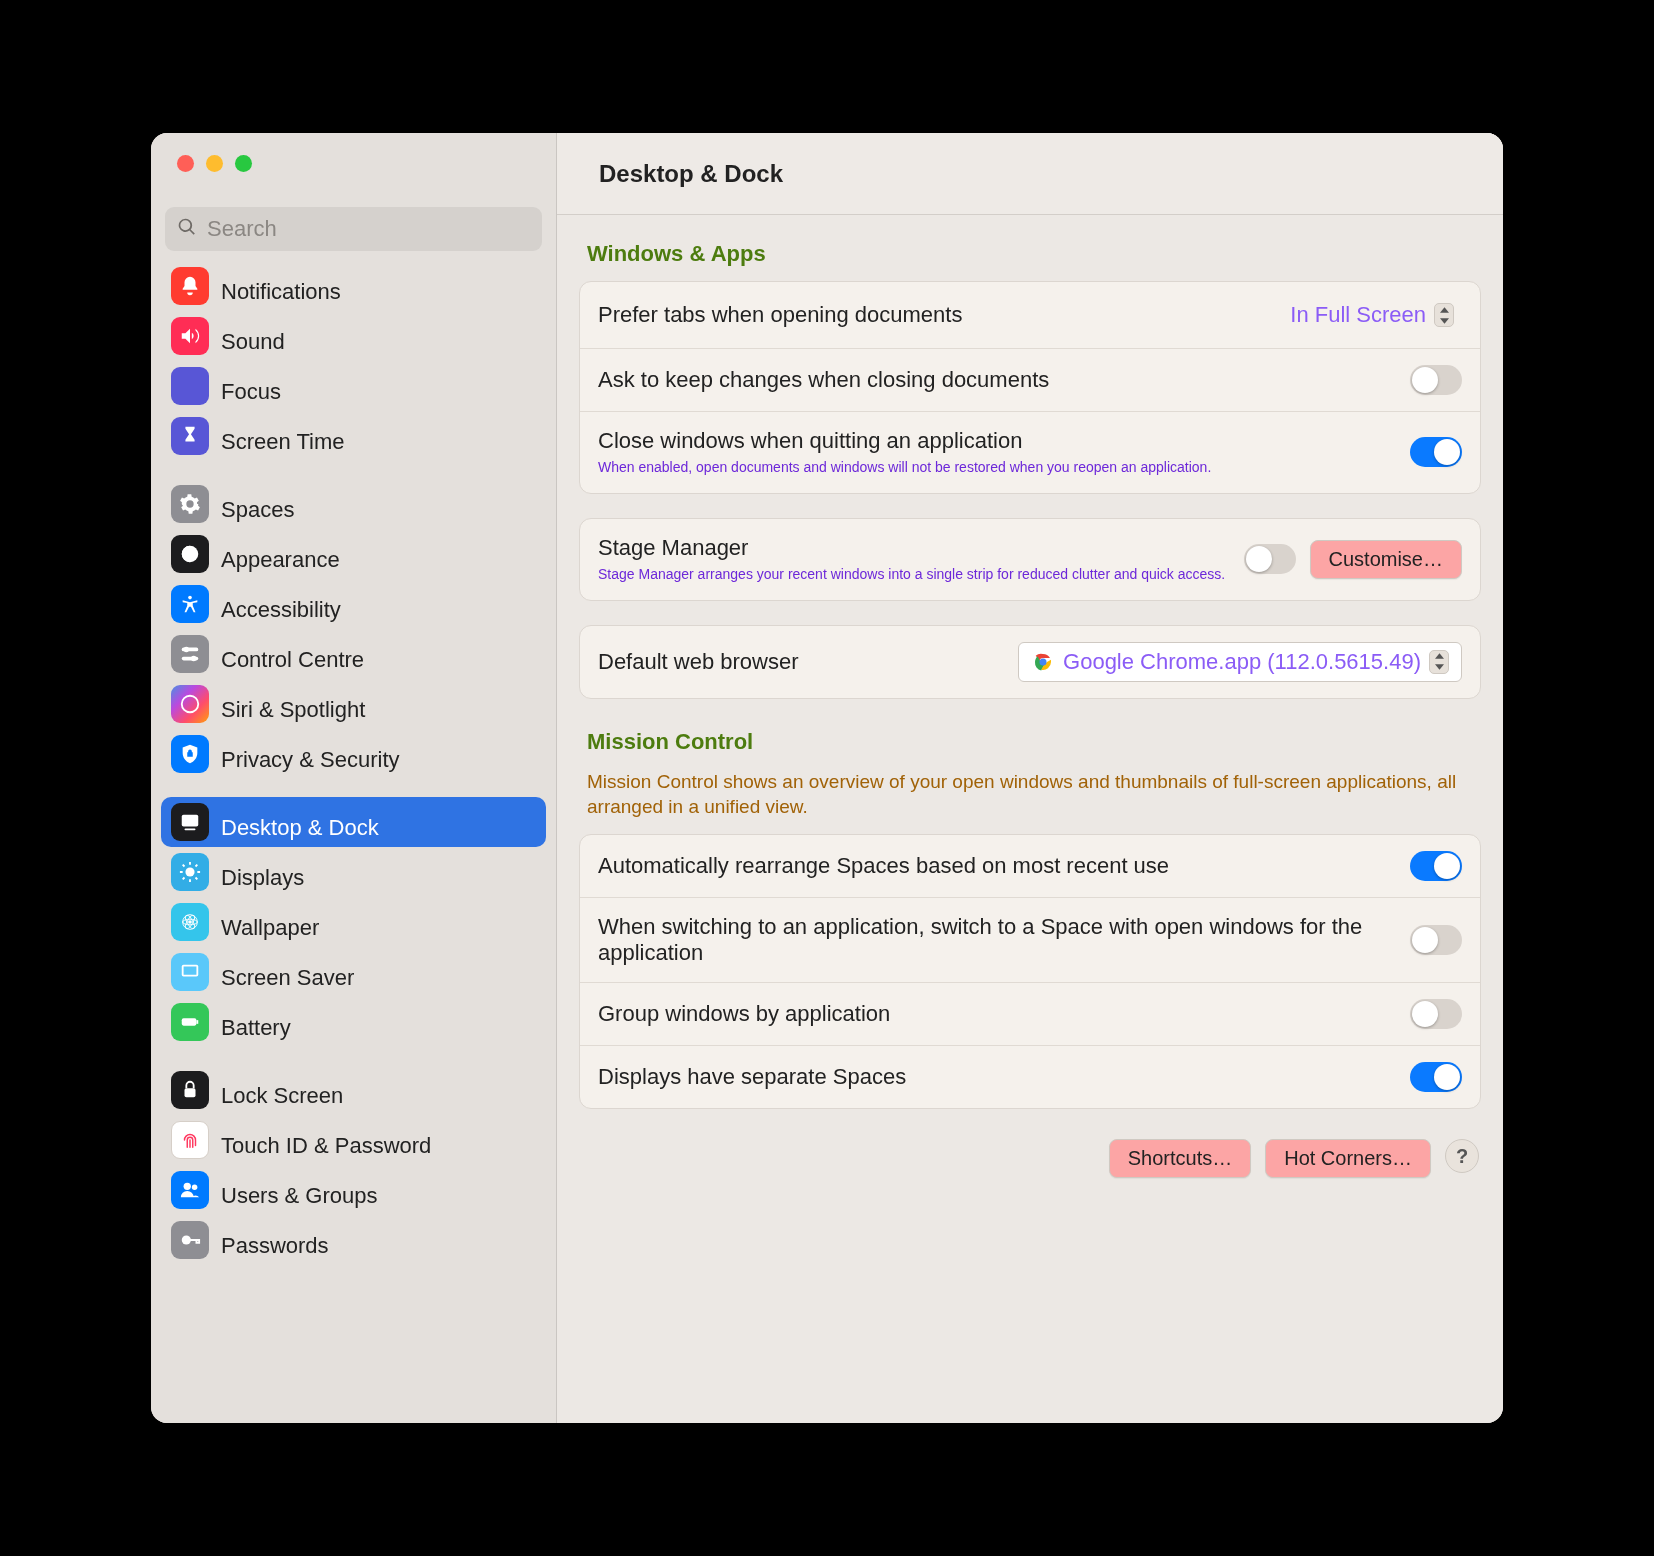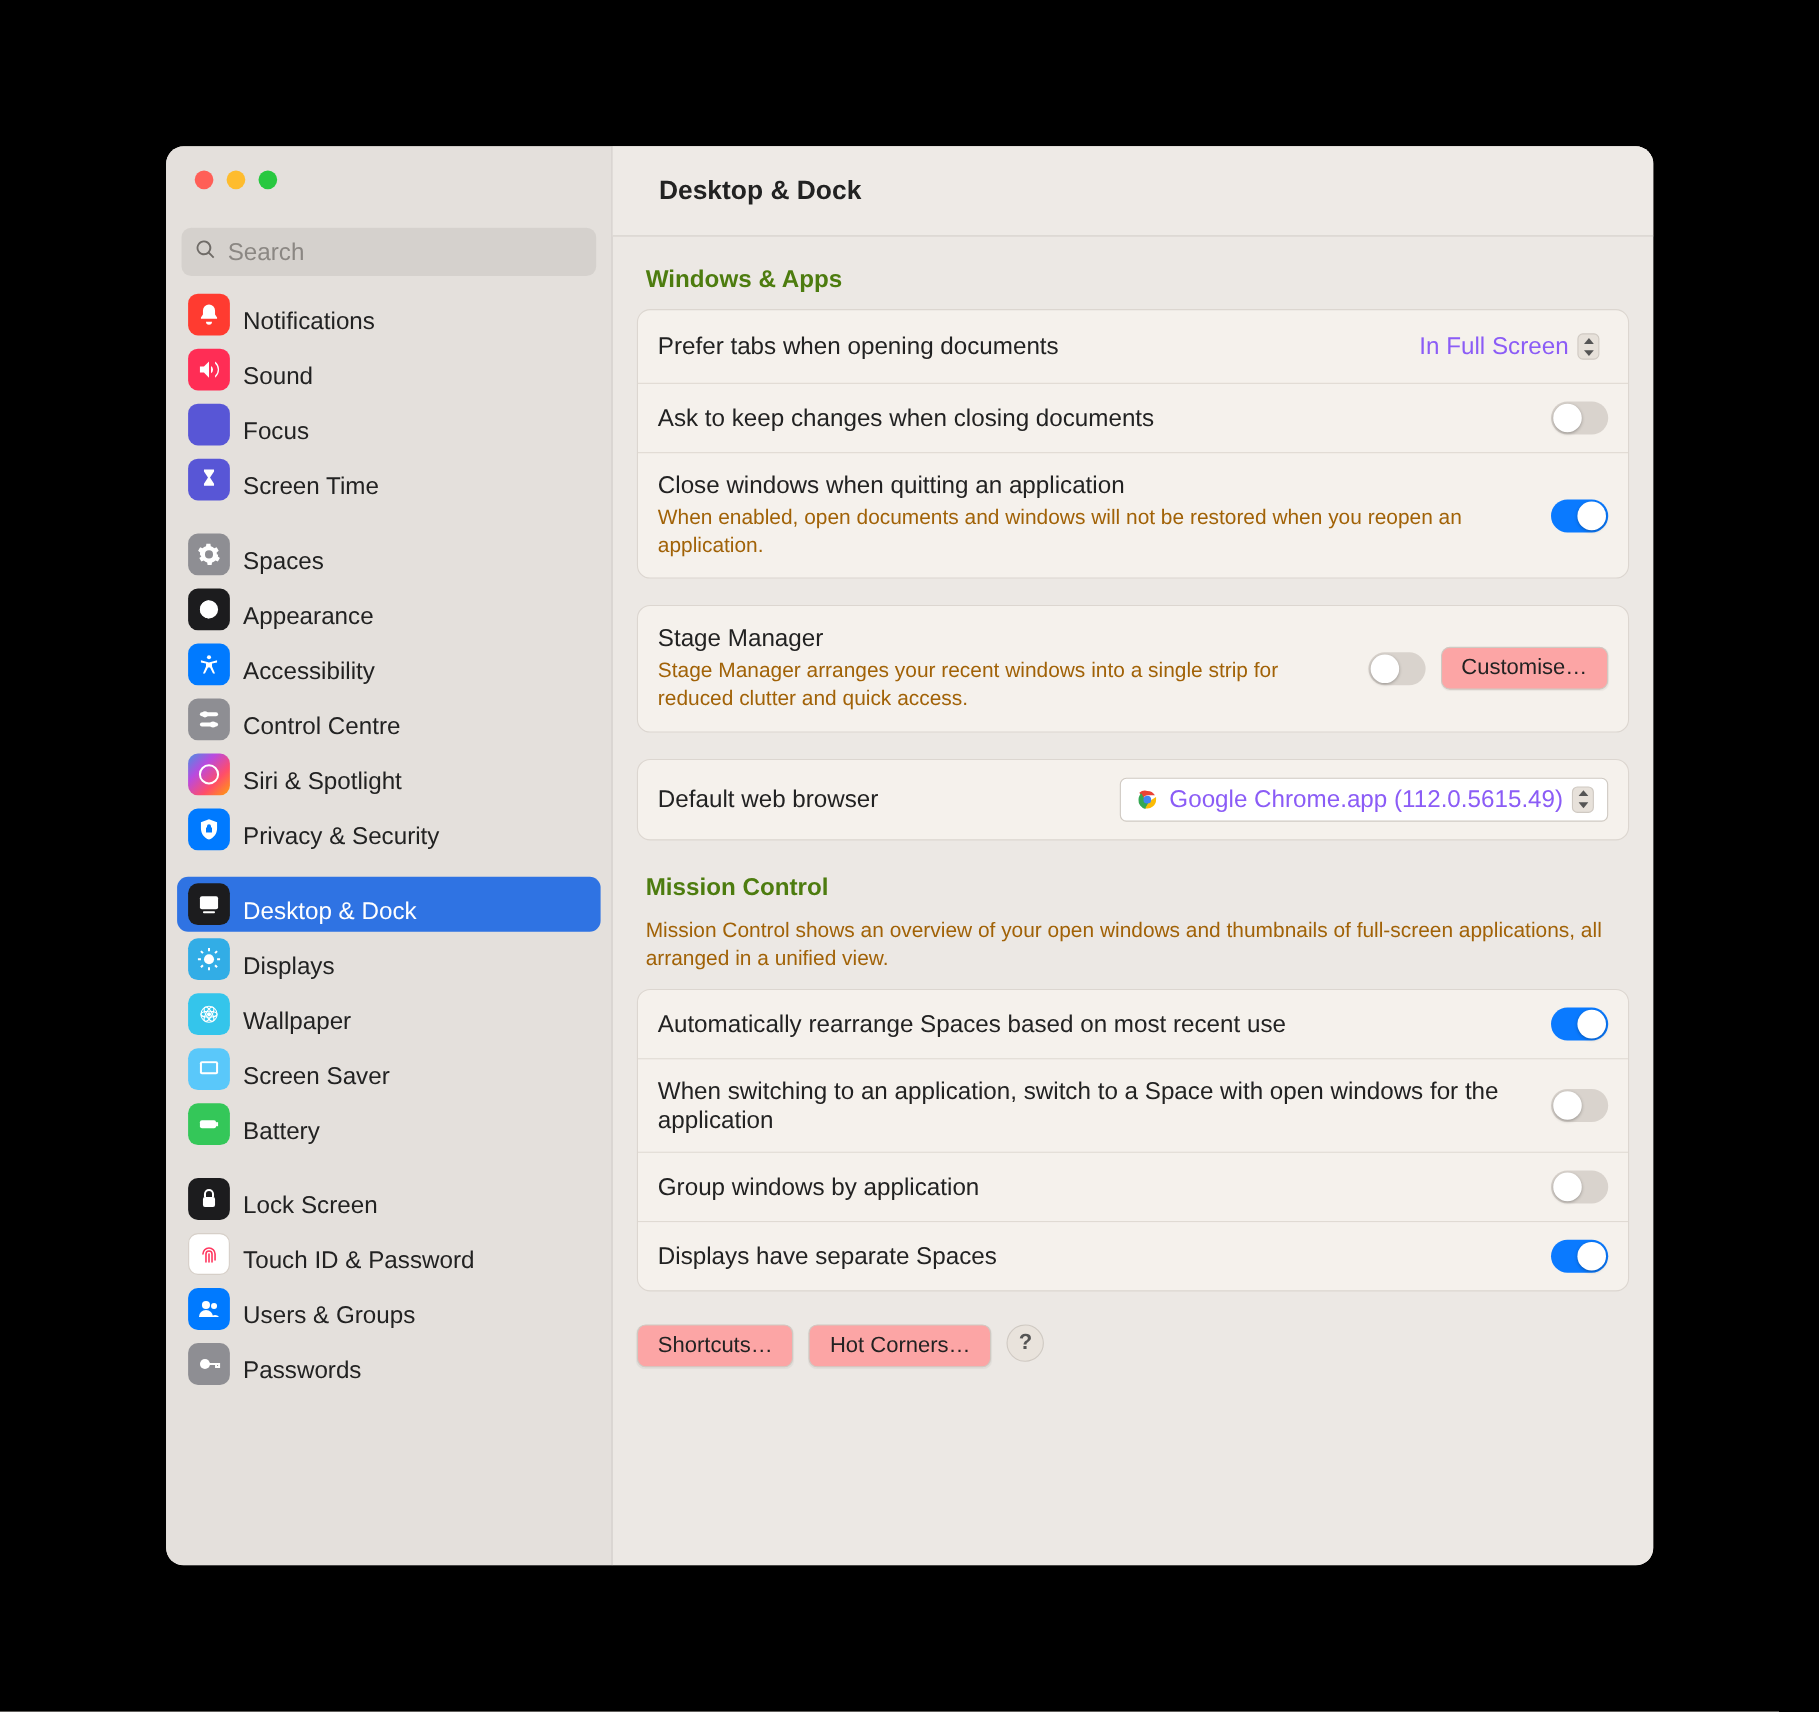--- a/index.html
+++ b/index.html
@@ -134,21 +134,21 @@
   }
   .row {
     display: flex; align-items: center; justify-content: space-between;
     padding: 16px 18px;
     border-bottom: 1px solid #e0dad3;
     gap: 16px;
   }
   .row:last-child { border-bottom: none; }
   .row-text { flex: 1; }
   .row-label { font-size: 22px; color: #222; }
-  .row-sub { font-size: 19px; color: #a16207; margin-top: 4px; line-height: 1.35; max-width: 760px; }
+  .row-sub { font-size: 14px; color: #6d28d9; margin-top: 4px; line-height: 1.35; max-width: 760px; }
 
   
   .dropdown {
     display: flex; align-items: center; gap: 8px;
     font-size: 22px; color: #8b5cf6;
     padding: 4px 8px; border-radius: 6px;
   }
   .dropdown.boxed {
     background: #fff; border: 1px solid #cfc9c2;
     padding: 6px 12px;
@@ -179,21 +179,21 @@
     border-radius: 8px; padding: 7px 18px;
     font-size: 20px; color: #222; cursor: default;
     box-shadow: 0 1px 1px rgba(0,0,0,0.05);
   }
 
   .chrome-icon {
     width: 24px; height: 24px; flex-shrink: 0;
   }
 
   .footer {
-    display: flex; justify-content: flex-start; gap: 14px;
+    display: flex; justify-content: flex-end; gap: 14px;
     padding: 6px 2px 0 0;
   }
   .help-btn {
     width: 34px; height: 34px; border-radius: 50%;
     background: #e9e3dc; border: 1px solid #cfc9c2;
     display: flex; align-items: center; justify-content: center;
     font-size: 20px; font-weight: 700; color: #555;
   }
 
   

